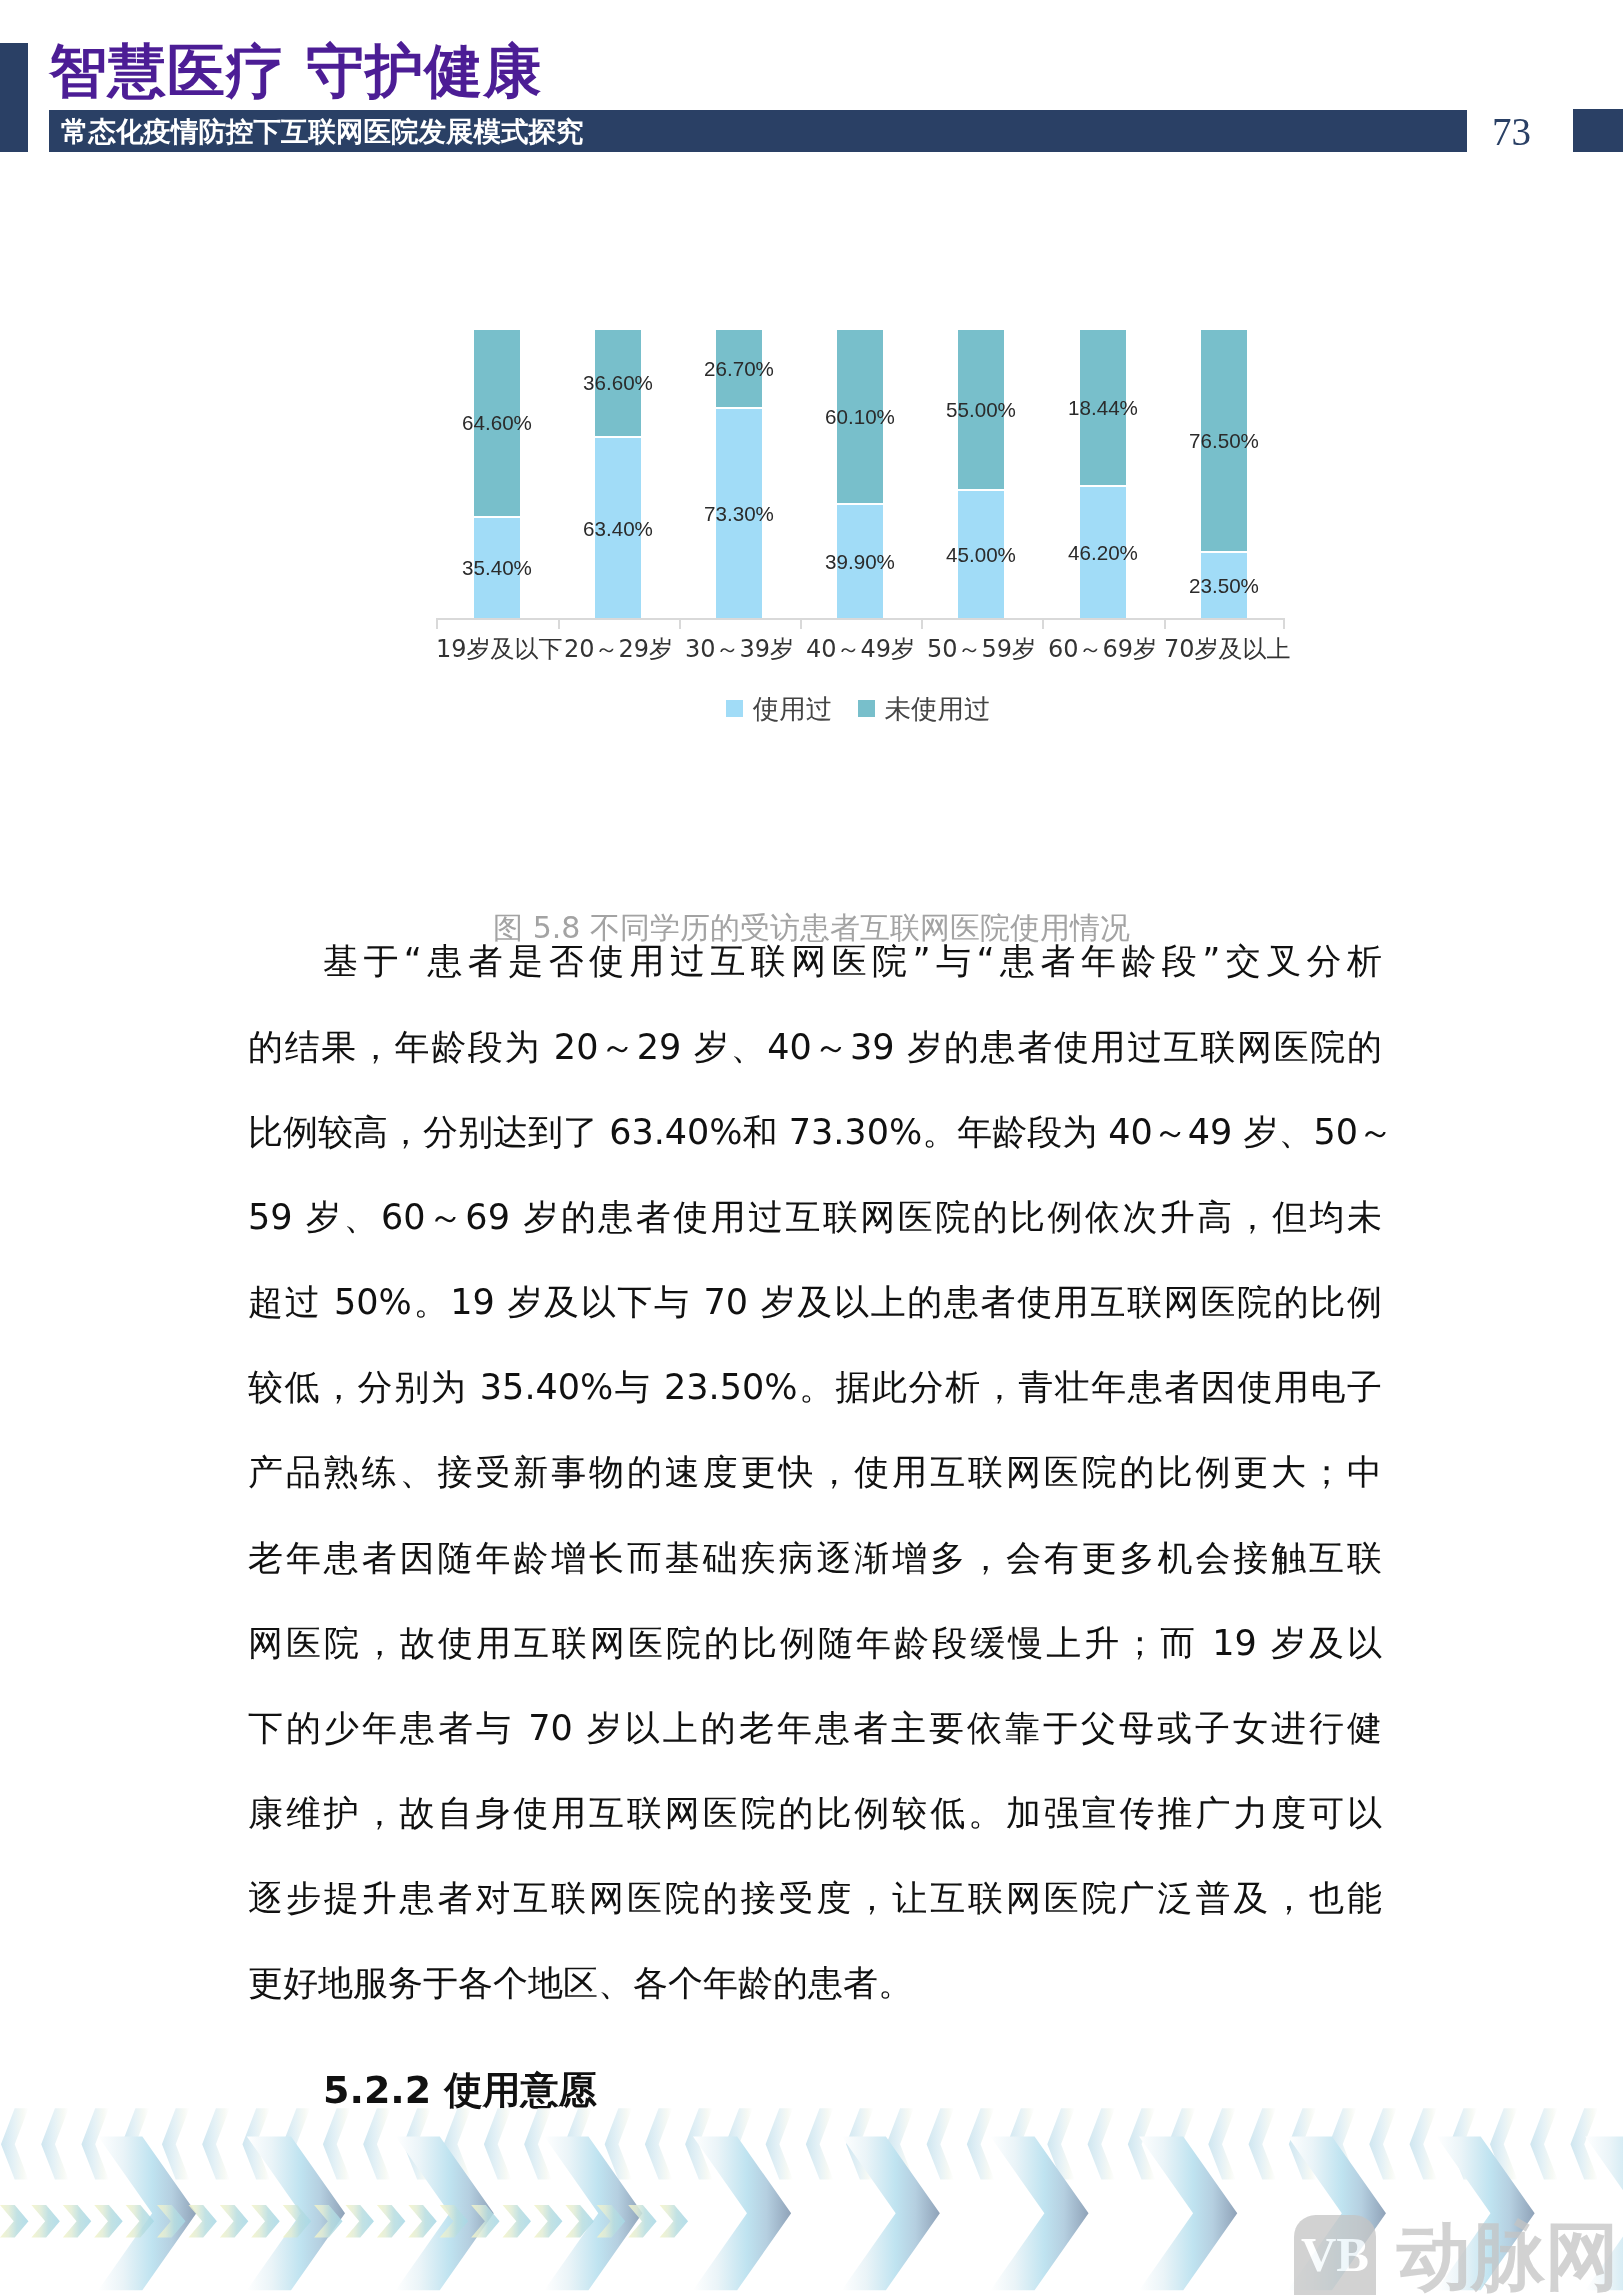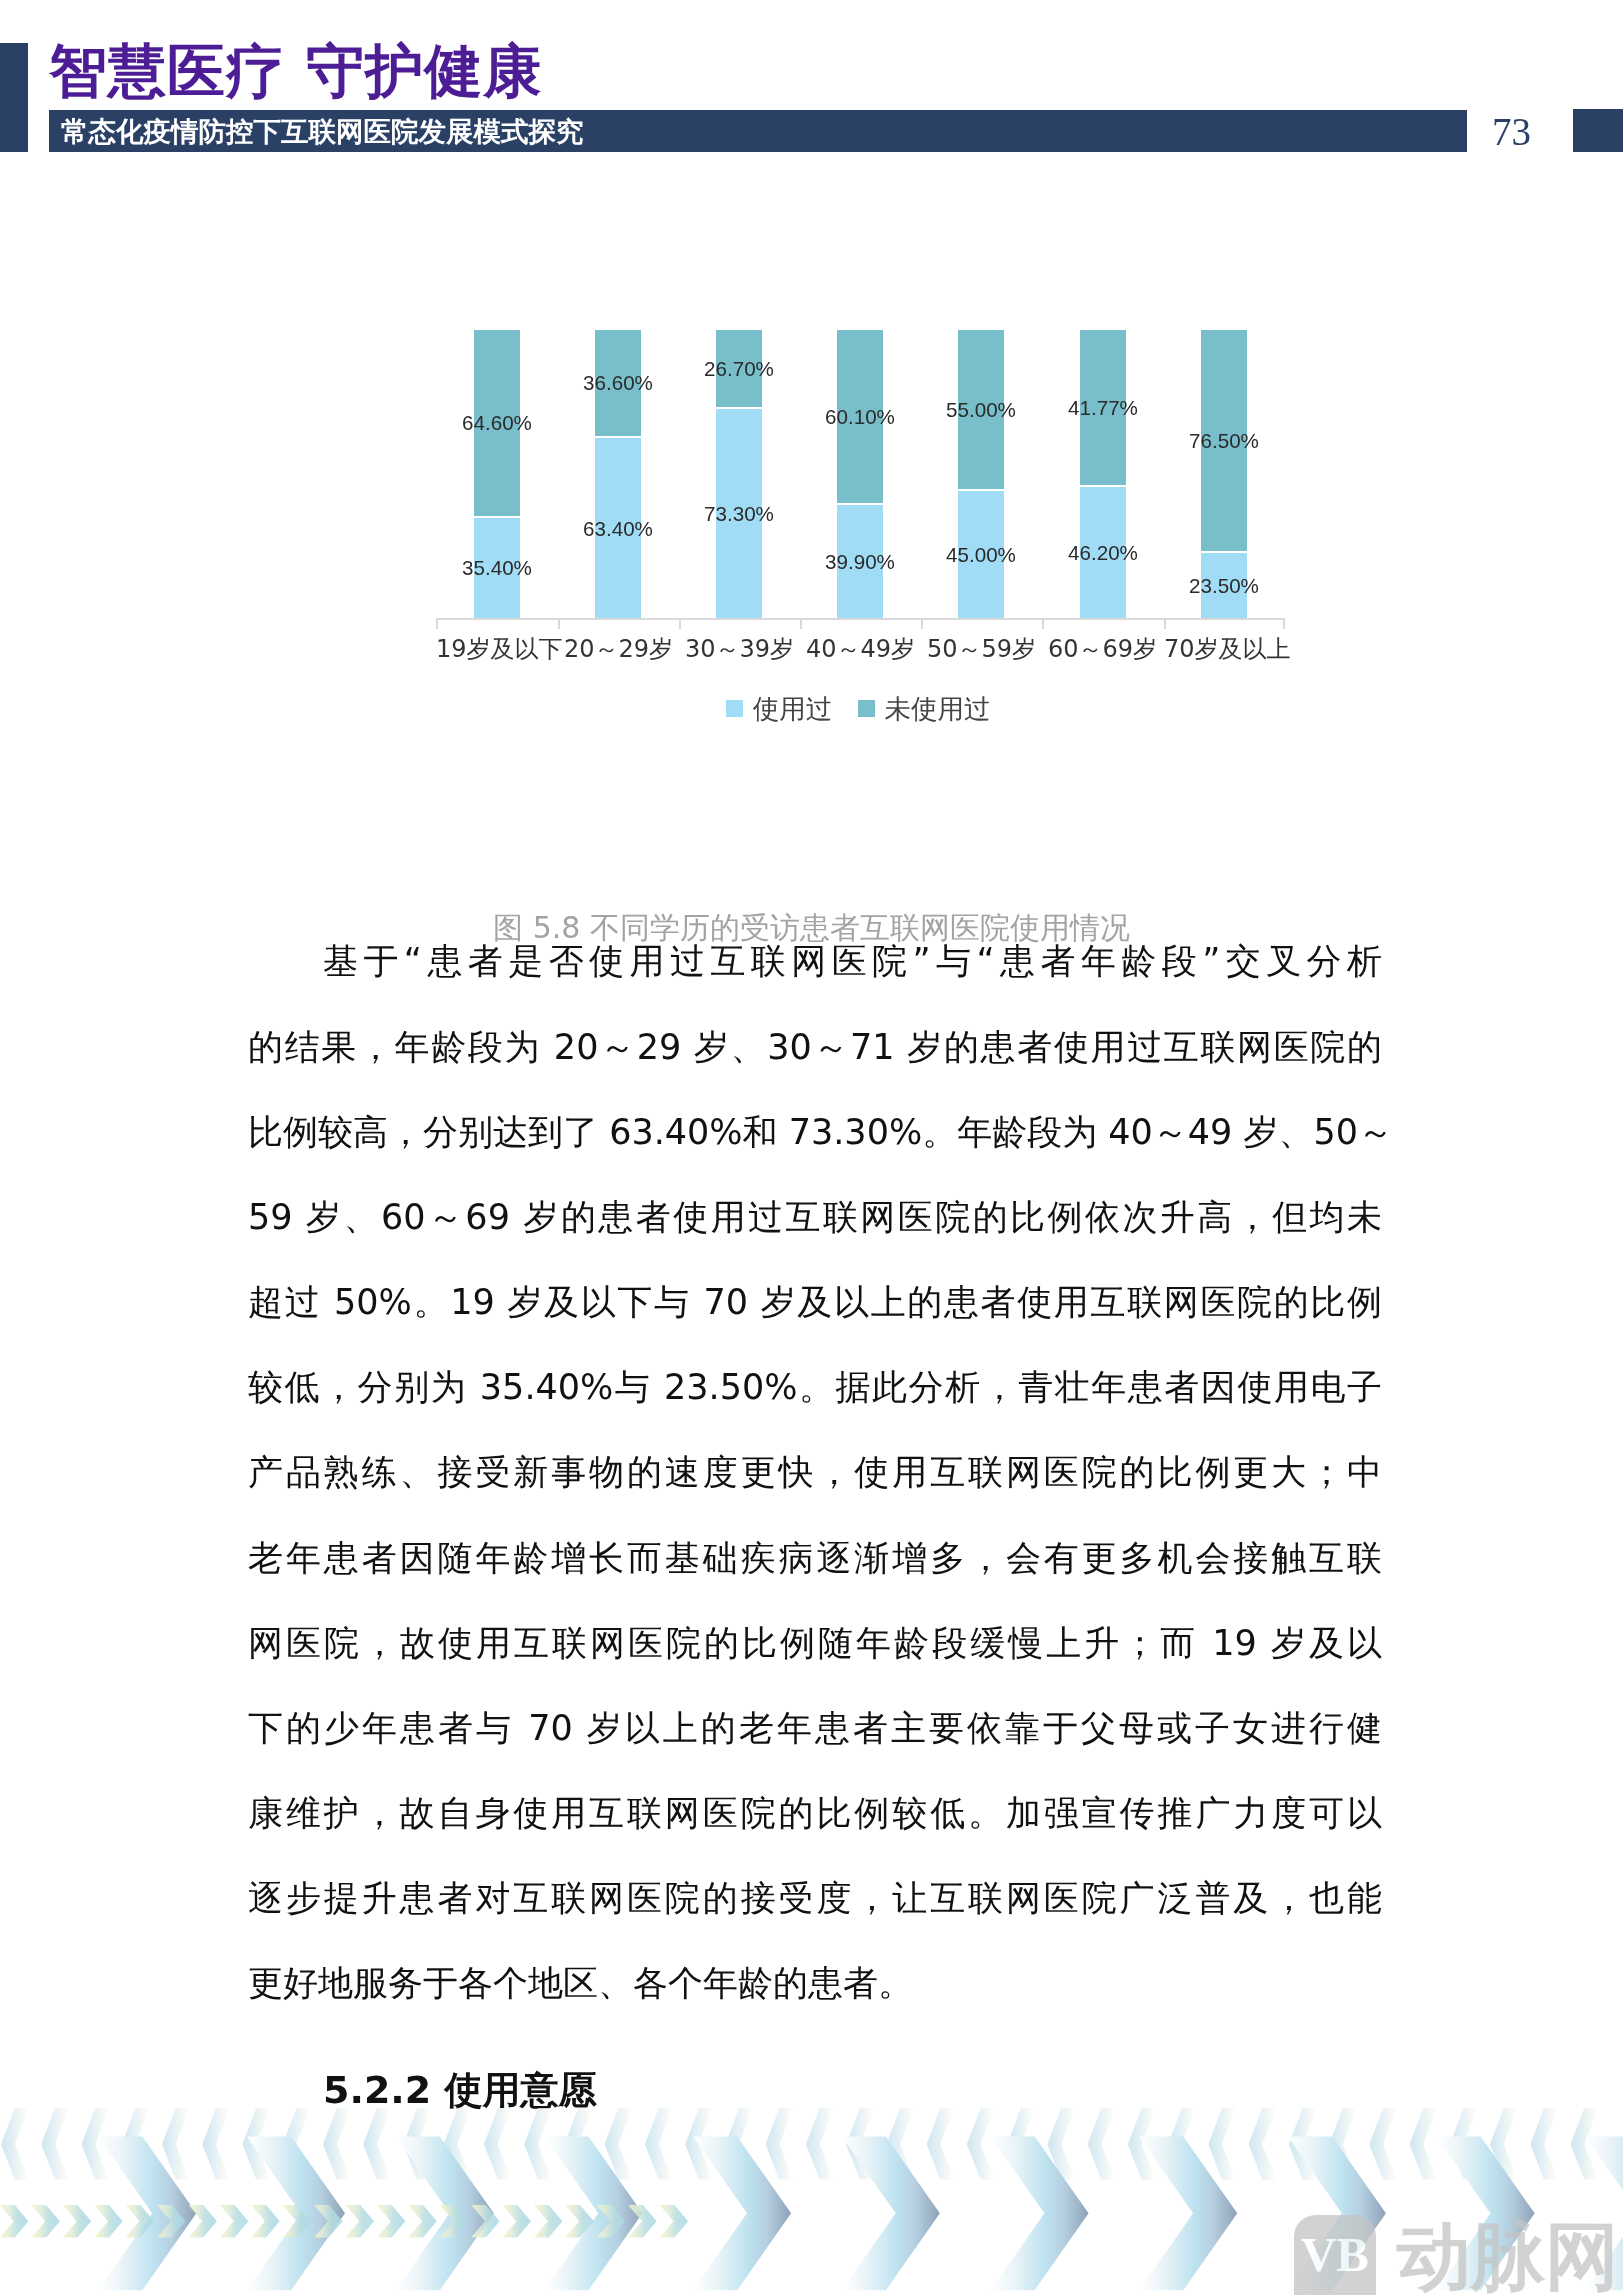--- a/index.html
+++ b/index.html
@@ -98,21 +98,21 @@
     <div class="bar-col" style="left: 522px;">
       <div class="seg seg-unused" style="height: 159px;">
         <span class="seg-label" style="top: 50%; transform: translate(-50%, -50%);">55.00%</span>
       </div>
       <div class="seg seg-used" style="height: 130px;">
         <span class="seg-label" style="top: 50%; transform: translate(-50%, -50%);">45.00%</span>
       </div>
     </div>
     <div class="bar-col" style="left: 644px;">
       <div class="seg seg-unused" style="height: 155px;">
-        <span class="seg-label" style="top: 50%; transform: translate(-50%, -50%);">41.77%</span>
+        <span class="seg-label" style="top: 50%; transform: translate(-50%, -50%);">18.44%</span>
       </div>
       <div class="seg seg-used" style="height: 133px;">
         <span class="seg-label" style="top: 50%; transform: translate(-50%, -50%);">46.20%</span>
       </div>
     </div>
     <div class="bar-col" style="left: 765px;">
       <div class="seg seg-unused" style="height: 221px;">
         <span class="seg-label" style="top: 50%; transform: translate(-50%, -50%);">76.50%</span>
       </div>
       <div class="seg seg-used" style="height: 68px;">
@@ -147,21 +147,21 @@
     <div class="legend-item">
       <span class="swatch" style="background: rgb(120, 191, 203);"></span>
       <span class="legend-text">未使用过</span>
     </div>
   </div>
 
 <div class="abs caption">图 5.8  不同学历的受访患者互联网医院使用情况</div>
 
 <div id="body-lines">
     <div class="para-line first" style="top: 937px;">基于“患者是否使用过互联网医院”与“患者年龄段”交叉分析</div>
-    <div class="para-line" style="top: 1023px;">的结果，年龄段为 20～29 岁、30～71 岁的患者使用过互联网医院的</div>
+    <div class="para-line" style="top: 1023px;">的结果，年龄段为 20～29 岁、40～39 岁的患者使用过互联网医院的</div>
     <div class="para-line" style="top: 1108px;">比例较高，分别达到了 63.40%和 73.30%。年龄段为 40～49 岁、50～</div>
     <div class="para-line" style="top: 1193px;">59 岁、60～69 岁的患者使用过互联网医院的比例依次升高，但均未</div>
     <div class="para-line" style="top: 1278px;">超过 50%。19 岁及以下与 70 岁及以上的患者使用互联网医院的比例</div>
     <div class="para-line" style="top: 1363px;">较低，分别为 35.40%与 23.50%。据此分析，青壮年患者因使用电子</div>
     <div class="para-line" style="top: 1448px;">产品熟练、接受新事物的速度更快，使用互联网医院的比例更大；中</div>
     <div class="para-line" style="top: 1534px;">老年患者因随年龄增长而基础疾病逐渐增多，会有更多机会接触互联</div>
     <div class="para-line" style="top: 1619px;">网医院，故使用互联网医院的比例随年龄段缓慢上升；而 19 岁及以</div>
     <div class="para-line" style="top: 1704px;">下的少年患者与 70 岁以上的老年患者主要依靠于父母或子女进行健</div>
     <div class="para-line" style="top: 1789px;">康维护，故自身使用互联网医院的比例较低。加强宣传推广力度可以</div>
     <div class="para-line" style="top: 1874px;">逐步提升患者对互联网医院的接受度，让互联网医院广泛普及，也能</div>

